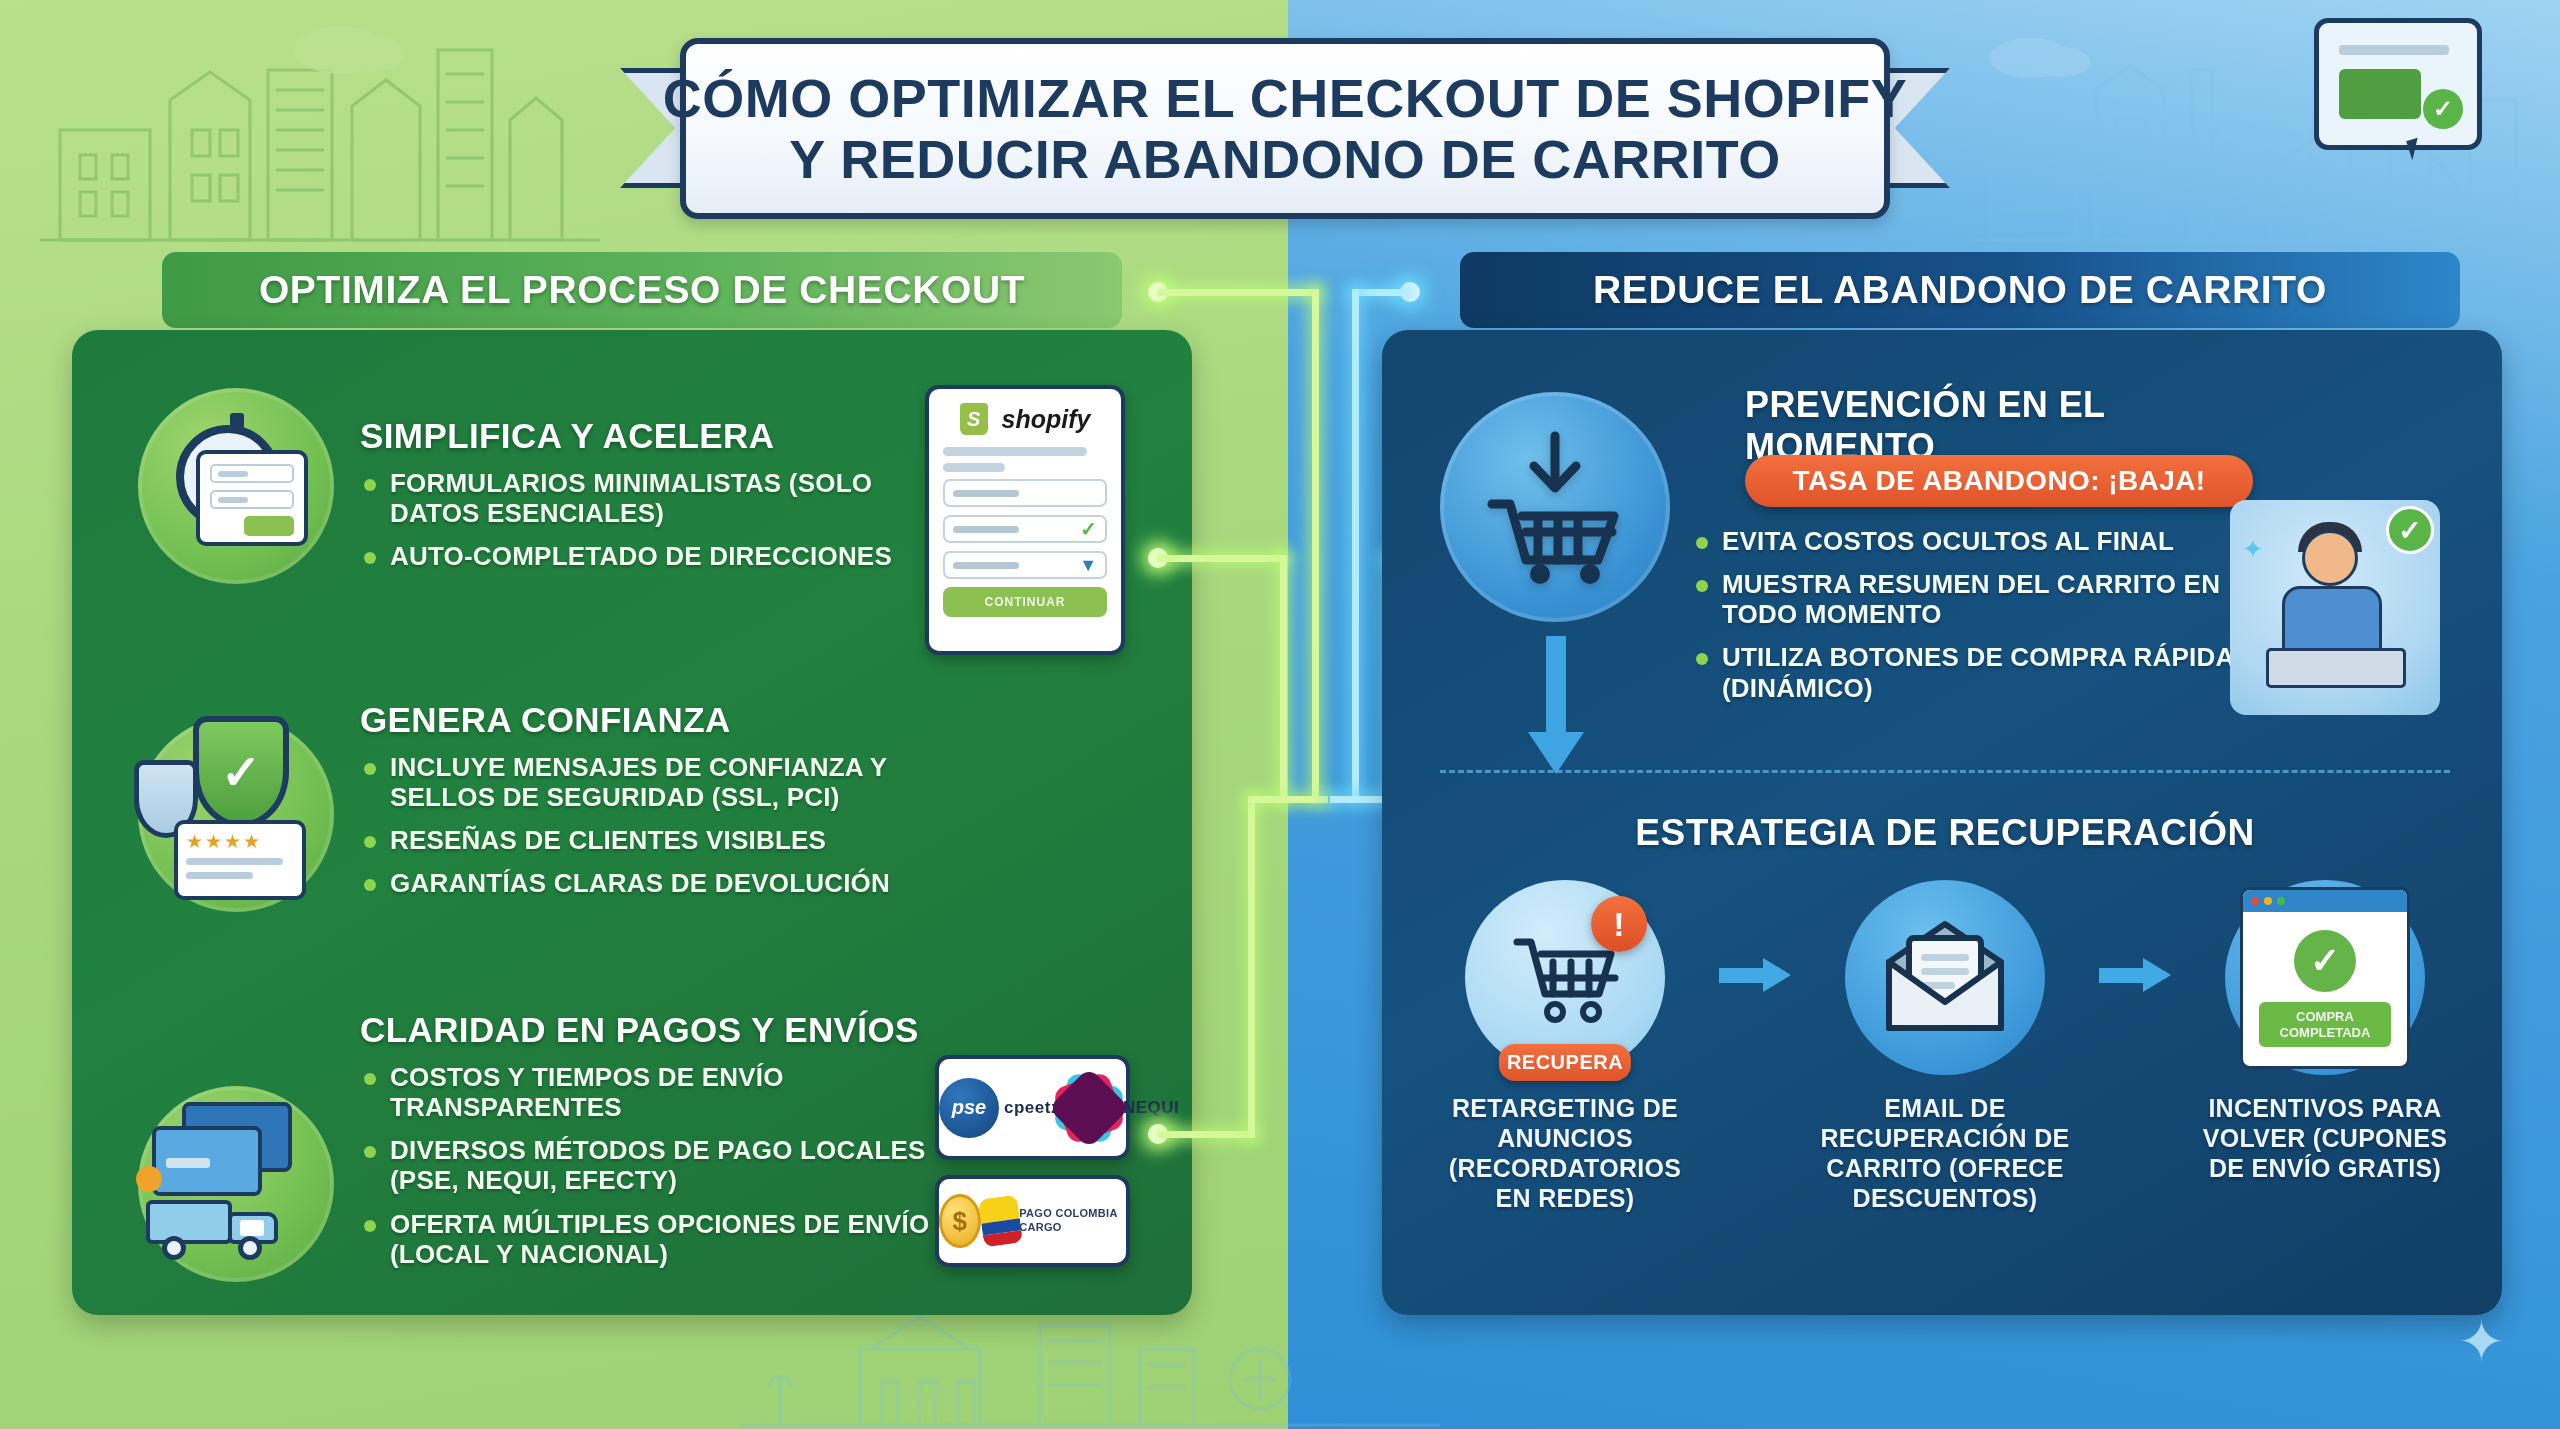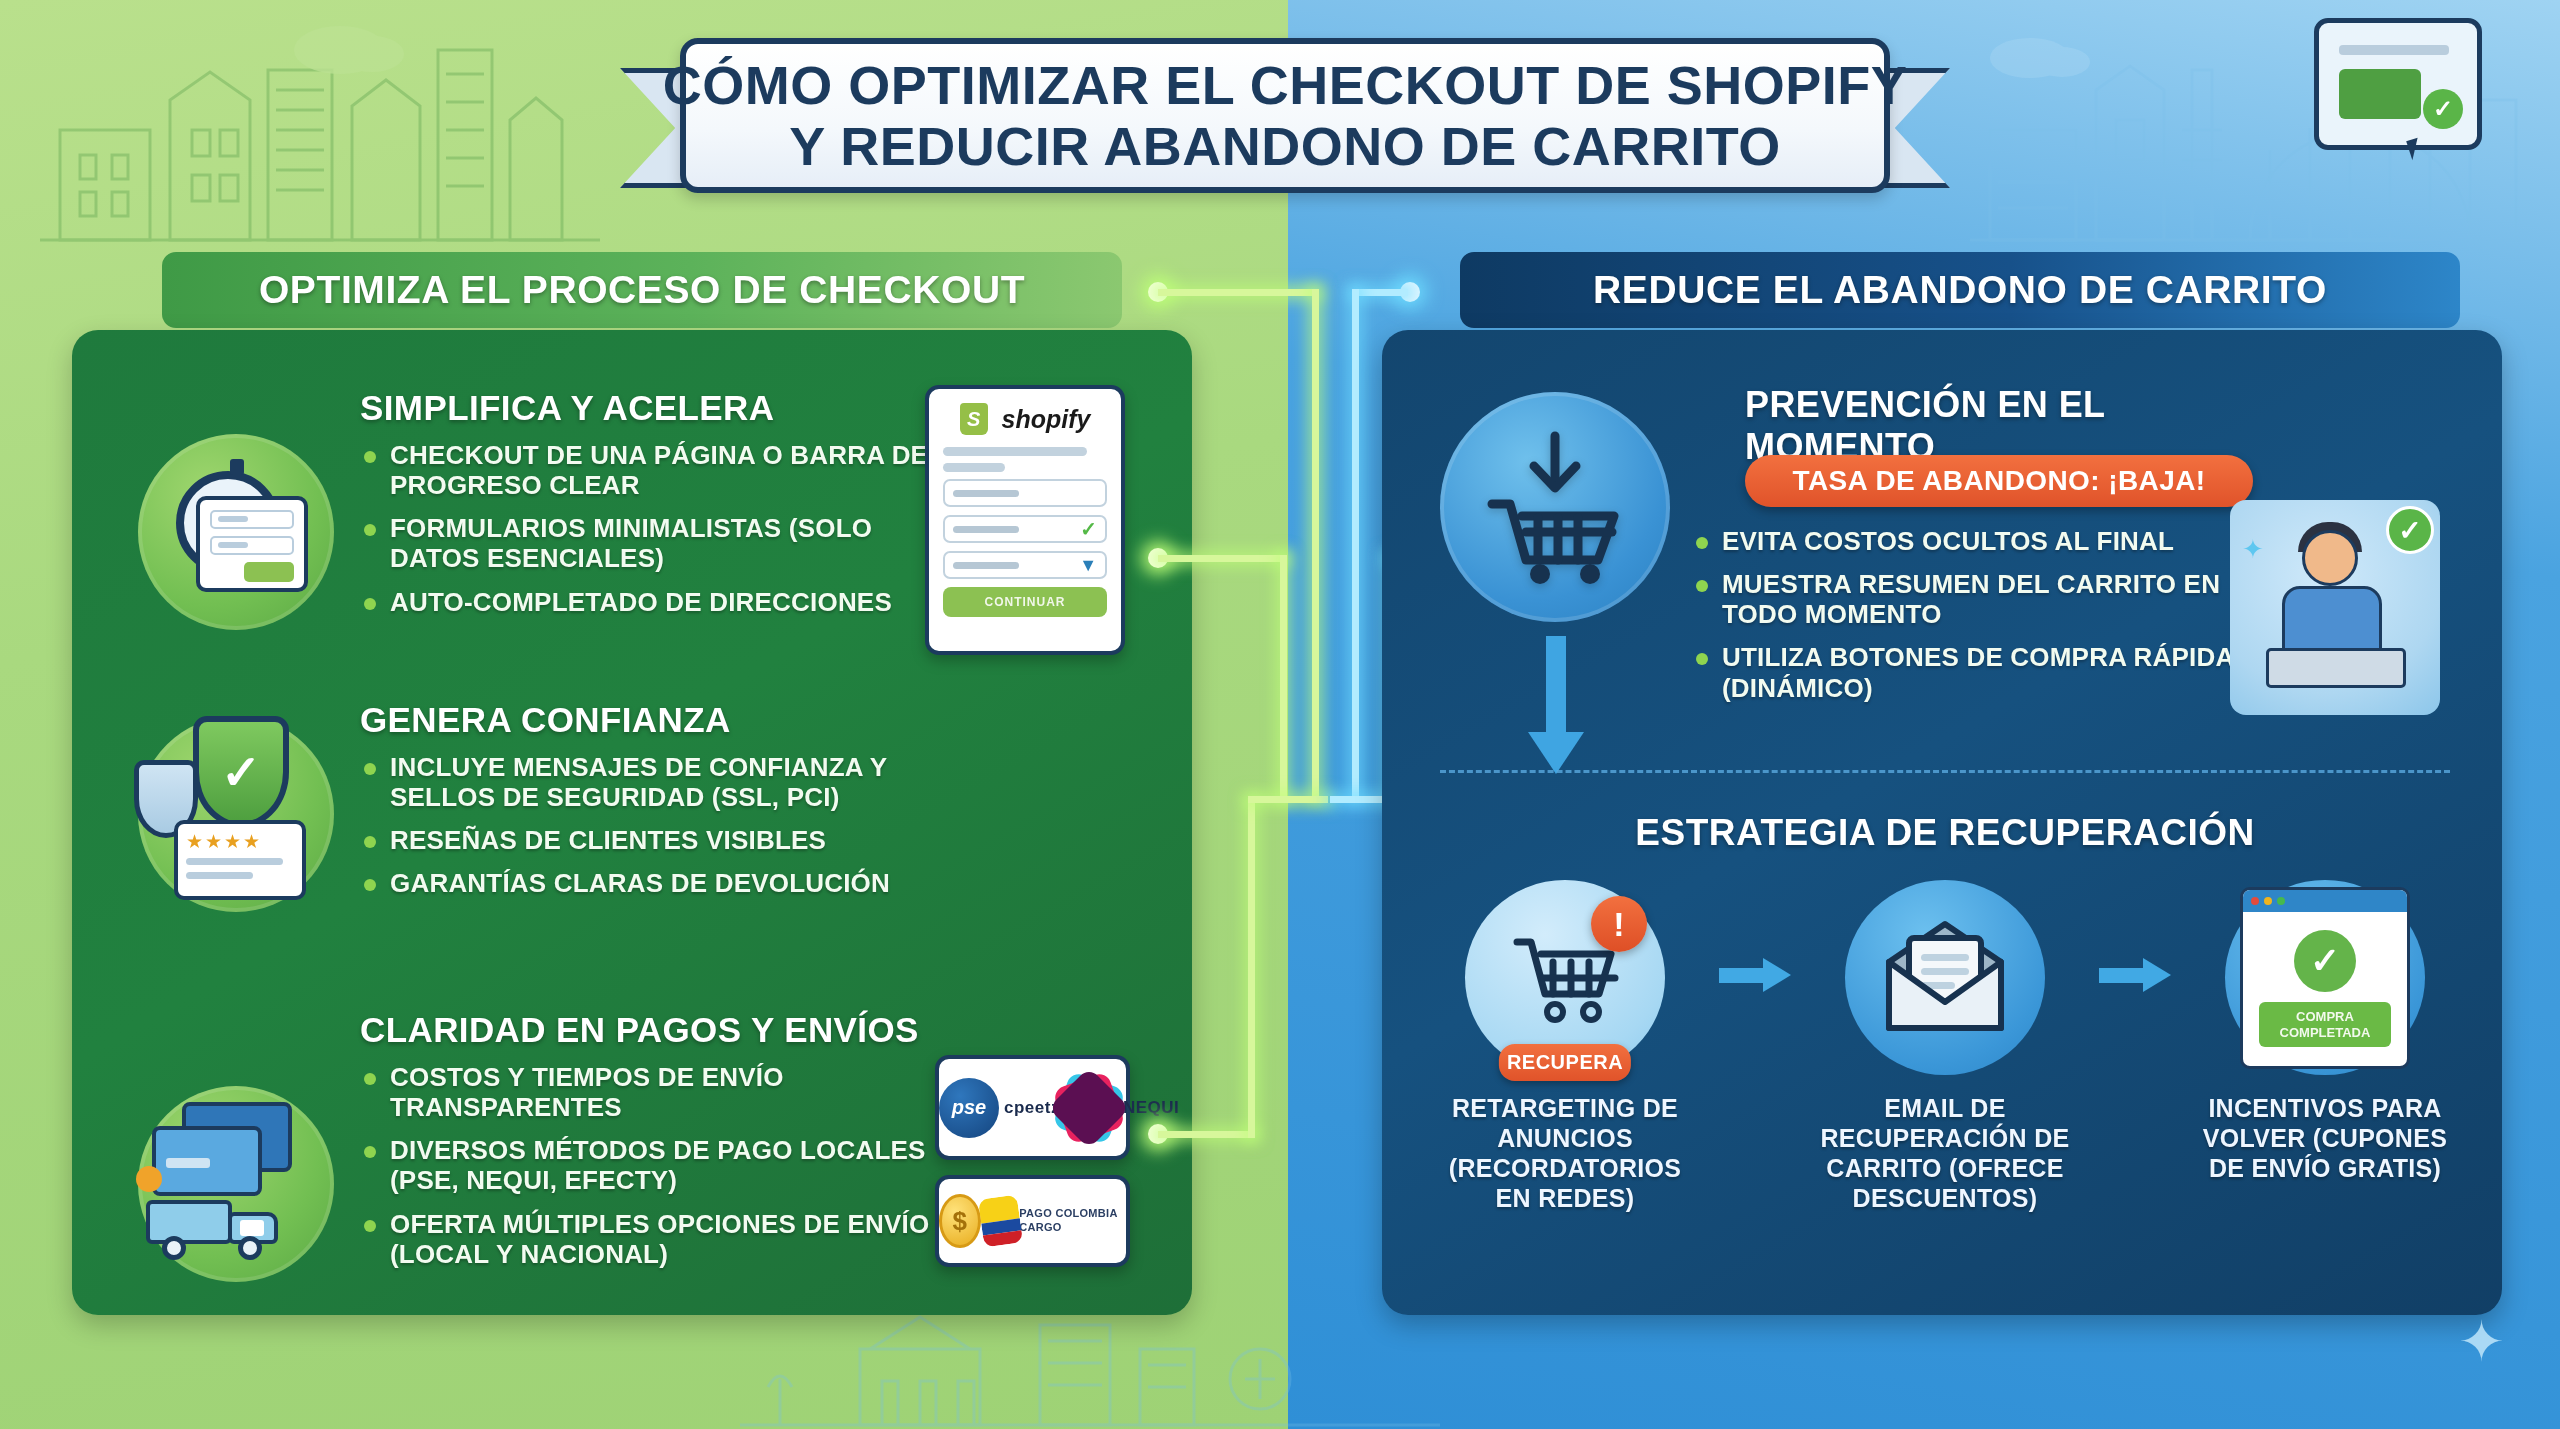--- a/index.html
+++ b/index.html
@@ -32,21 +32,21 @@
 
   
   .ribbon-wrap { position: absolute; left: 620px; top: 28px; width: 1330px; height: 180px; }
   .ribbon-tail {
     position: absolute; top: 40px; width: 120px; height: 120px;
     background: #d9e6f2; border: 5px solid #1c3b5e;
   }
   .ribbon-tail.left  { left: 0px;  clip-path: polygon(0 0, 100% 0, 100% 100%, 0 100%, 46% 50%); }
   .ribbon-tail.right { right: 0px; clip-path: polygon(0 0, 100% 0, 54% 50%, 100% 100%, 0 100%); }
   .ribbon {
-    position: absolute; left: 60px; top: 10px; width: 1210px; height: 155px;
+    position: absolute; left: 60px; top: 10px; width: 1210px; height: 181px;
     background: linear-gradient(180deg,#ffffff 0%, #f4f8fc 60%, #e6eef7 100%);
     border: 6px solid #1c3b5e; border-radius: 18px;
     display: flex; flex-direction: column; align-items: center; justify-content: center;
     box-shadow: 0 6px 14px rgba(0,0,0,.18);
   }
   .ribbon .t-line {
     font-size: 54px; font-weight: 800; letter-spacing: .5px;
     color: #1c3b5e; line-height: 1.12; text-align: center;
     white-space: nowrap;
   }
@@ -412,21 +412,20 @@
           </div>
         <div class="mf-row">
             <i></i>
           </div>
         <div class="mf-btn"></div>
       </div>
     </div>
     <div class="blk-text" style="width:600px;">
       <div class="blk-title">SIMPLIFICA Y ACELERA</div>
       <ul class="bullets">
-        <li>CHECKOUT DE UNA PÁGINA O BARRA DE PROGRESO CLEAR</li>
         <li>FORMULARIOS MINIMALISTAS (SOLO DATOS ESENCIALES)</li>
         <li>AUTO-COMPLETADO DE DIRECCIONES</li>
       </ul>
     </div>
   </div>
 
   <div class="mock shopify-card">
     <div class="sh-logo">
       <div class="sh-bag"></div>
       <div class="sh-word">shopify</div>

